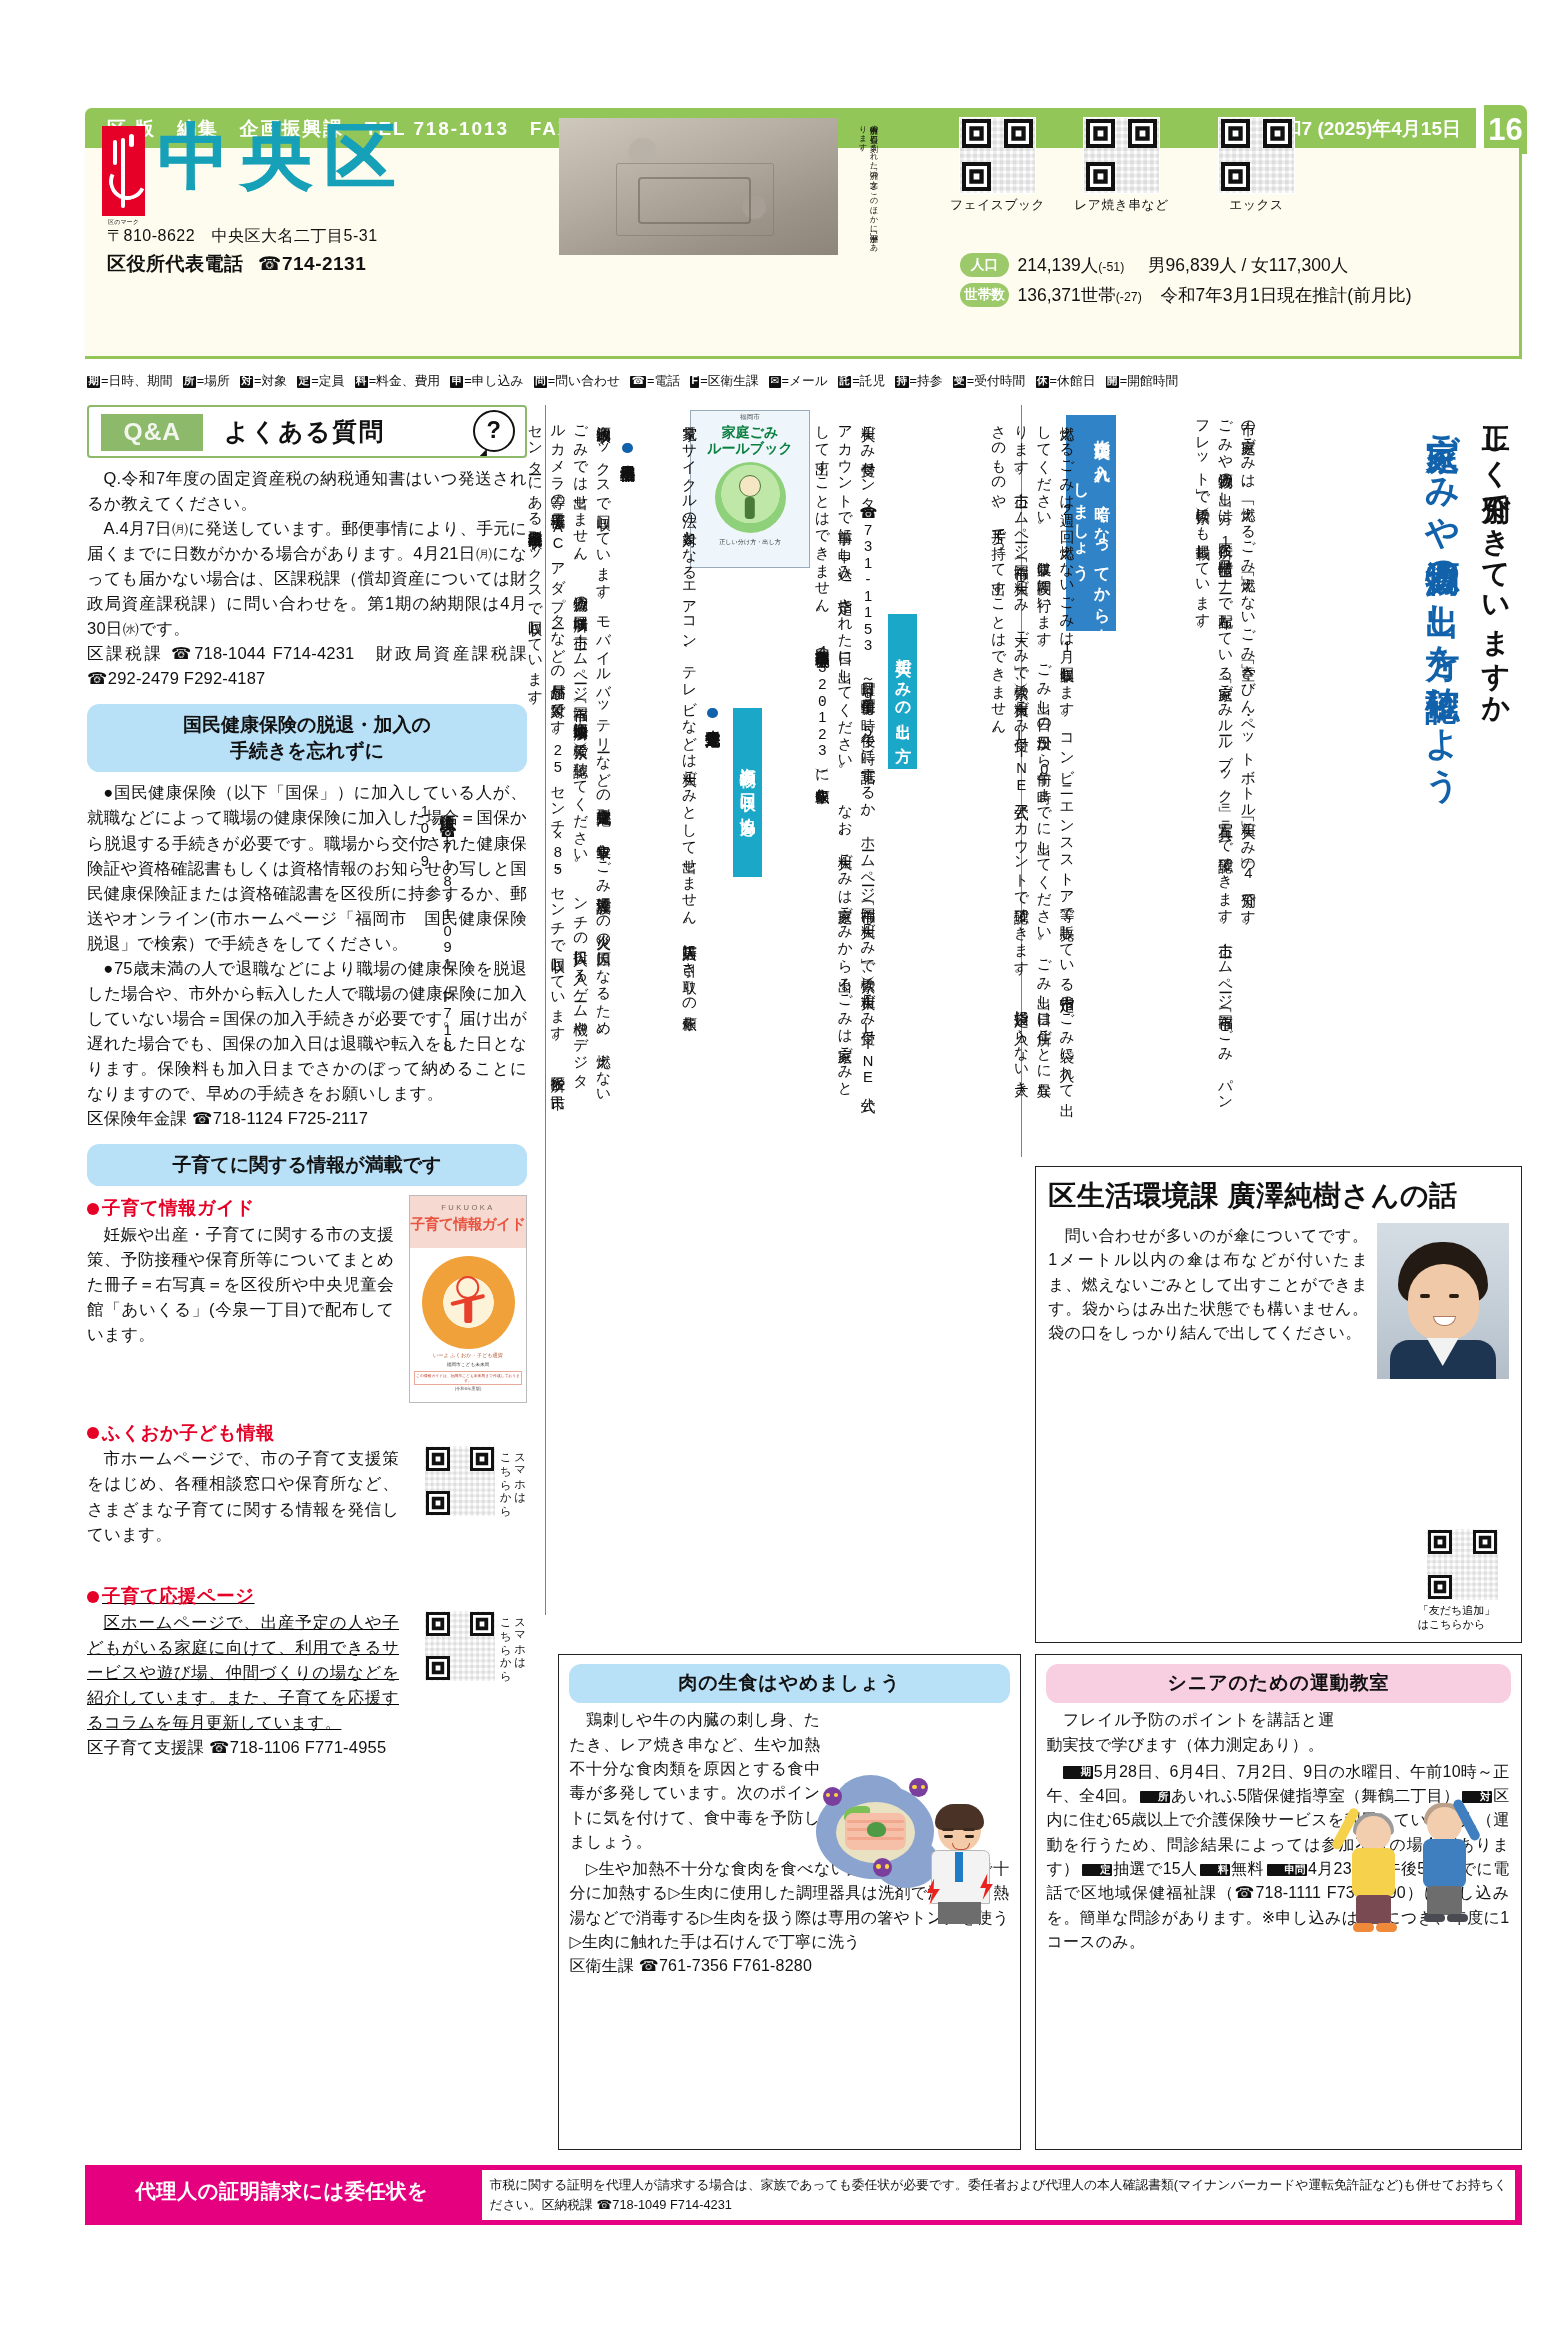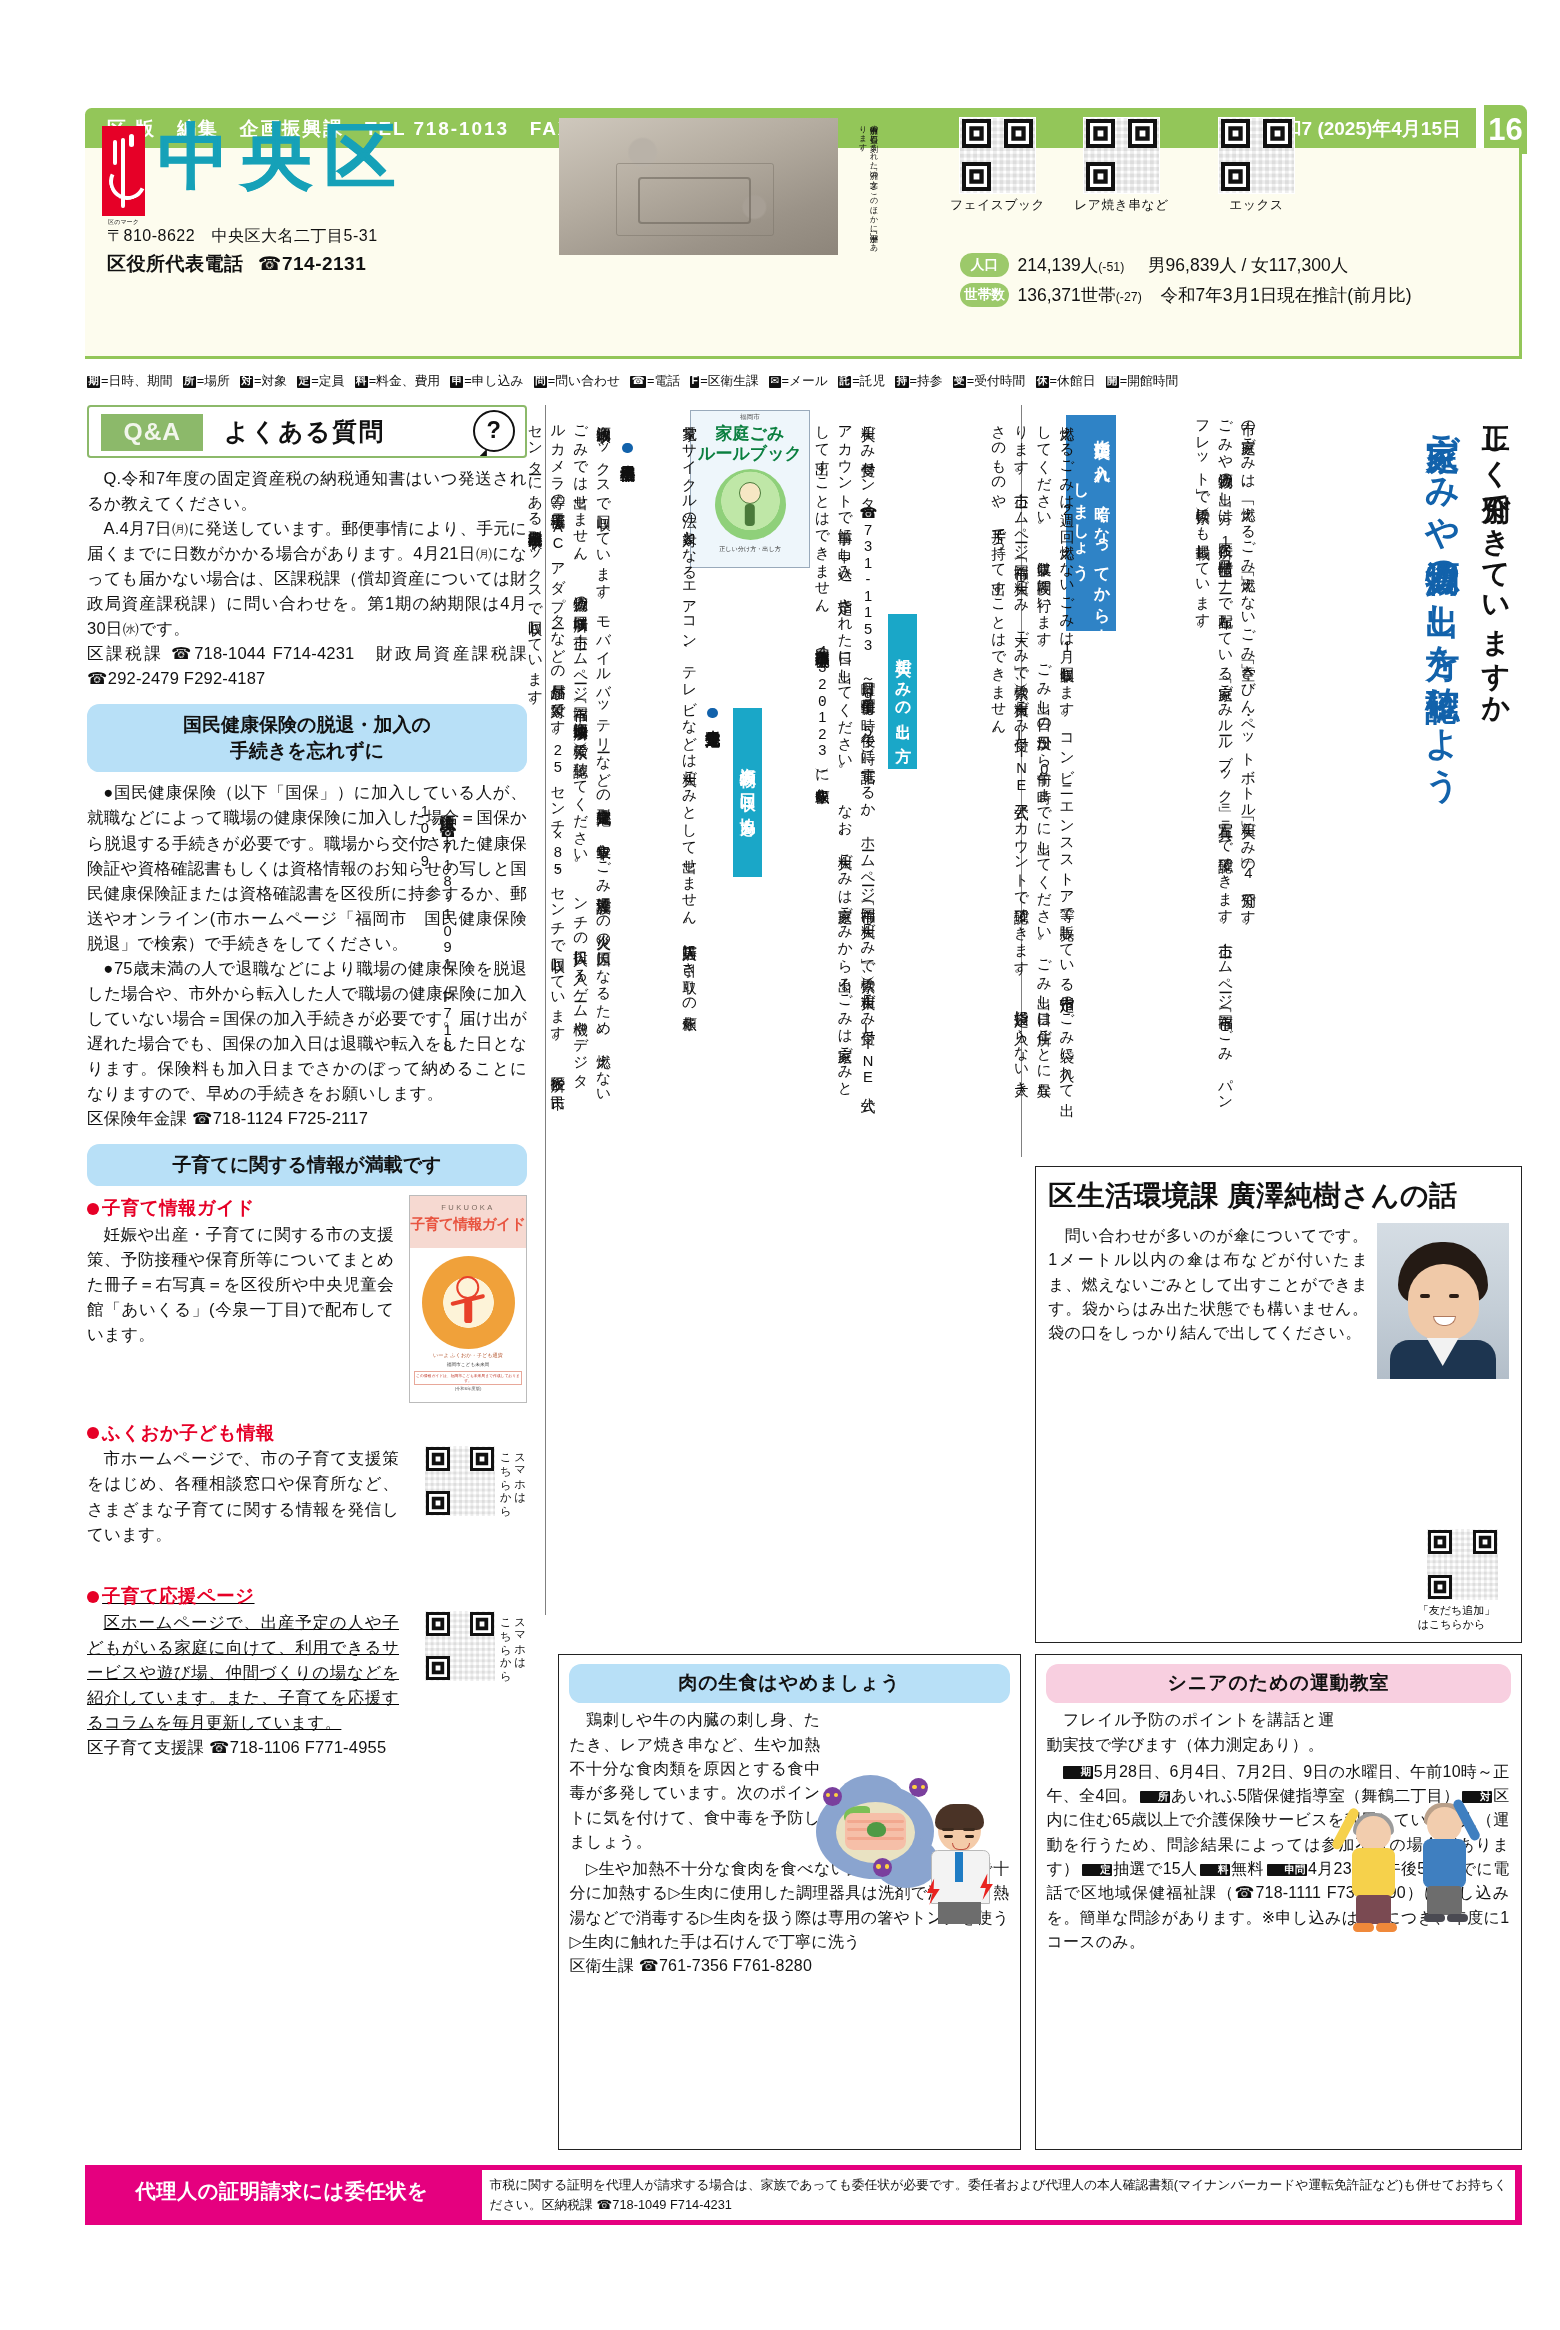--- a/index.html
+++ b/index.html
@@ -449,21 +449,21 @@
       <div class="head-blue vtext" style="height:671px;">家庭ごみや資源物の出し方を確認しよう</div>
     </div>
 
     <div style="position:absolute;right:109px;top:4.7px;width:222px;height:700px;">
       <div class="vcol" style="height:695px;white-space:pre-line;">市の家庭ごみは、「燃えるごみ」「燃えないごみ」「空きびん・ペットボトル」「粗大ごみ」の4分別です。
 ごみや資源物の出し方は、区役所1階情報コーナーで配布している「家庭ごみルールブック」＝左写真＝で確認できます。市ホームページ（「福岡市　ごみ　パンフレット」で検索）にも掲載しています。</div>
     </div>
 
     <div style="position:absolute;left:132px;top:4.7px;width:118px;height:156px;border:1.4px solid #9ab;background:#eef6fb;overflow:hidden;">
       <div style="text-align:center;font-size:6.6px;color:#555;margin-top:2.8px;">福岡市</div>
-      <div style="text-align:center;font-size:17px;font-weight:800;color:#0a7f3f;line-height:1.15;margin-top:1.9px;white-space:pre-line;">家庭ごみ
+      <div style="text-align:center;font-size:14px;font-weight:800;color:#0a7f3f;line-height:1.15;margin-top:1.9px;white-space:pre-line;">家庭ごみ
 ルールブック</div>
       <div style="margin:5.7px auto 0;width:71px;height:71px;background:radial-gradient(circle at 50% 45%,#bfe7a7 0 55%,#8fd07a 56% 100%);border-radius:50%;position:relative;">
         <div style="position:absolute;left:50%;top:13.2px;transform:translateX(-50%);width:20px;height:20px;border-radius:50%;background:#f6e7c4;border:1.4px solid #4a7a3a;"></div>
         <div style="position:absolute;left:50%;top:35px;transform:translateX(-50%);width:10.4px;height:22px;background:#4a7a3a;border-radius:3.8px;"></div>
       </div>
       <div style="text-align:center;font-size:6.1px;color:#333;margin-top:4.7px;">正しい分け方・出し方</div>
     </div>
 
     <div style="position:absolute;left:359px;top:9.5px;width:199px;height:690px;">
       <div style="position:absolute;right:0;top:0;height:203px;" class="blue-head-v">指定袋に入れ、暗くなってから出しましょう</div>

